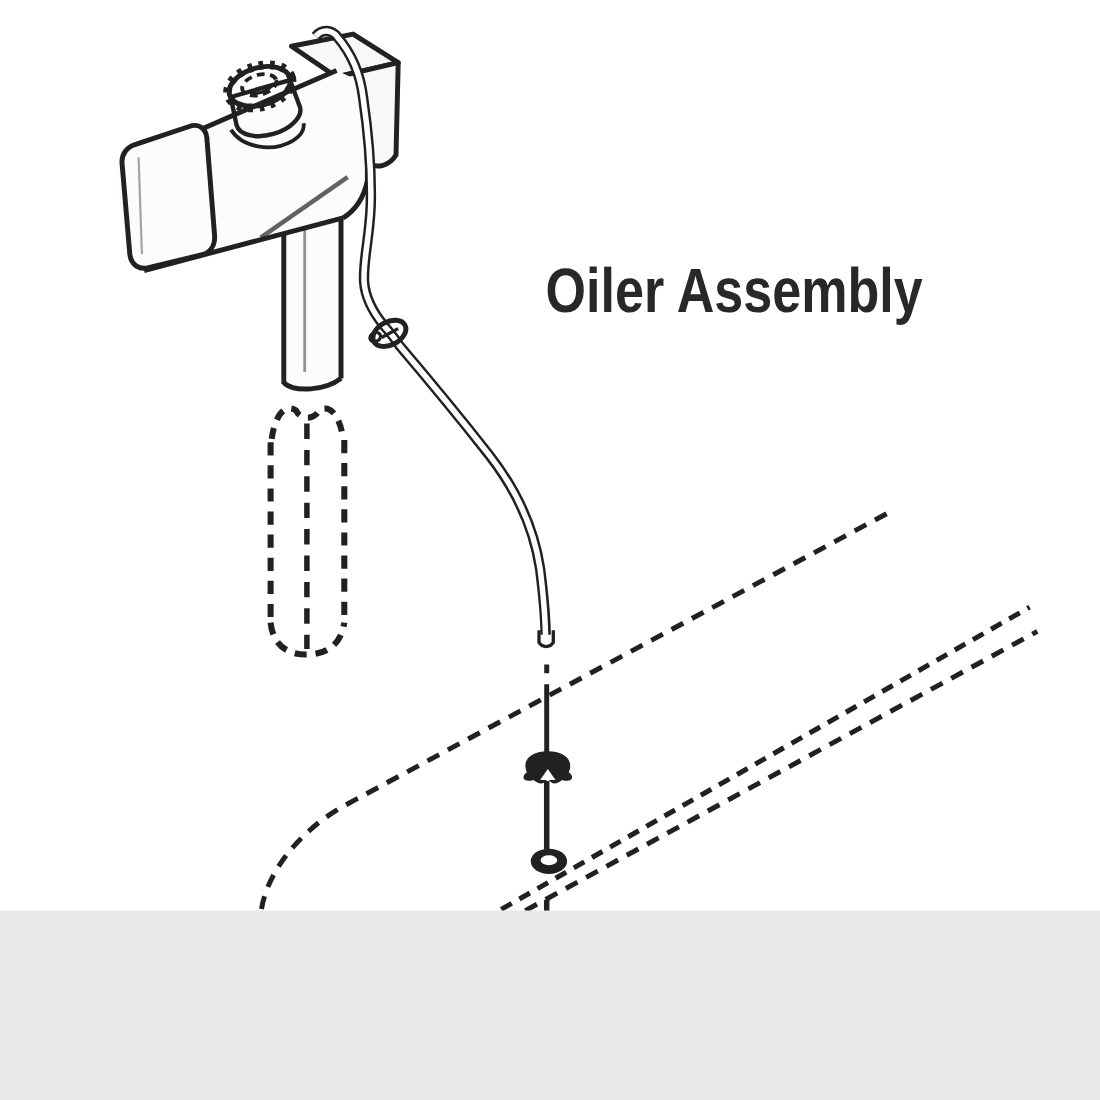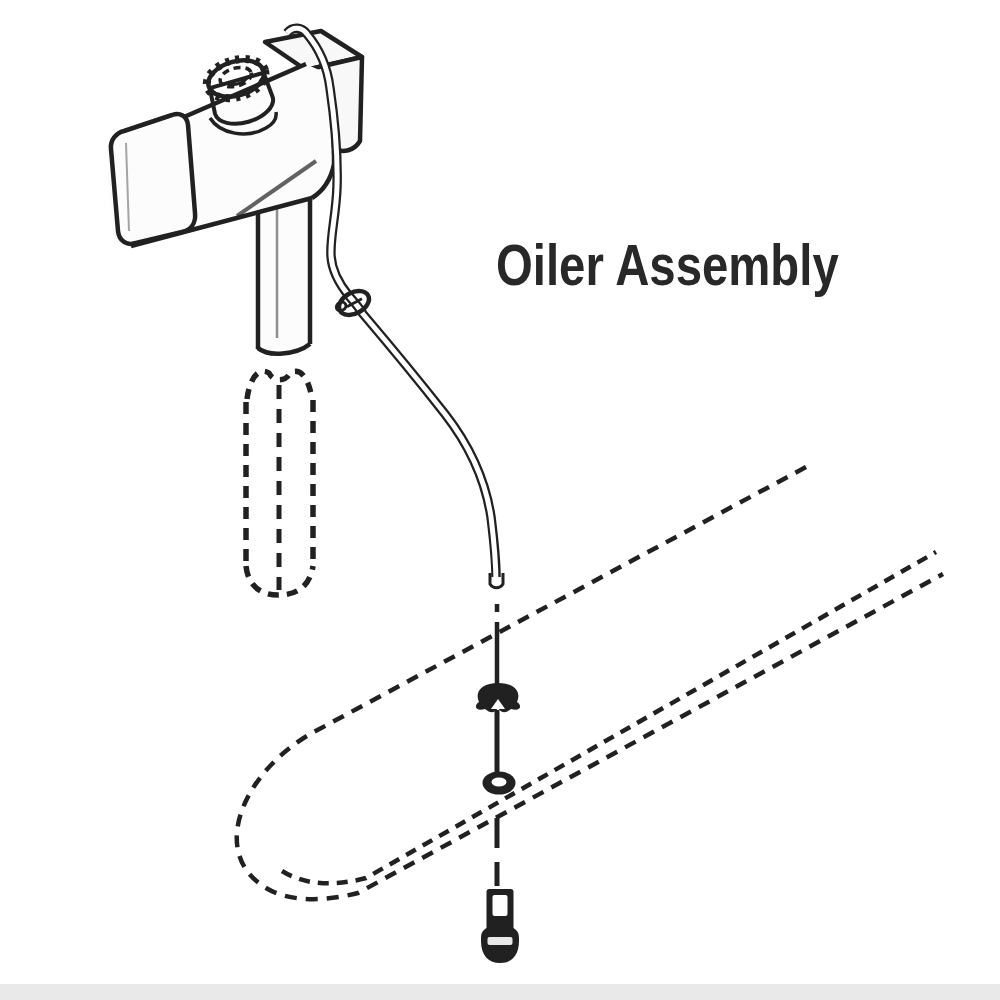--- a/index.html
+++ b/index.html
@@ -4,21 +4,21 @@
 <style>
   :root{
     --line-color:#212121;
     --title-color:#282828;
     --fill-light:#f8f8f8;
     --bg:#ffffff;
   }
   html,body{margin:0;padding:0;}
   body{background:#e9e9e9;font-family:"Liberation Sans", sans-serif;}
   .stage{
-    position:relative;width:1000px;height:984px;background:var(--bg);
+    position:relative;width:1000px;height:828px;background:var(--bg);
     overflow:hidden;margin:0 auto;
   }
   .stage svg{position:absolute;left:0;top:0;filter:blur(0.55px);}
   .ln{stroke:var(--line-color);fill:none;stroke-linecap:butt;stroke-linejoin:round;}
   .dark{fill:var(--line-color);stroke:none;}
   .face{fill:var(--fill-light);}
   .title{
     position:absolute;left:496px;top:237px;
     font-size:57px;font-weight:bold;line-height:57px;white-space:nowrap;
     color:var(--title-color);

